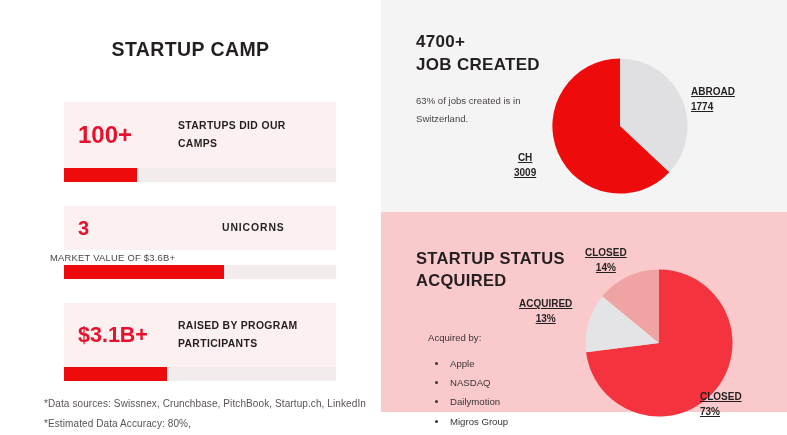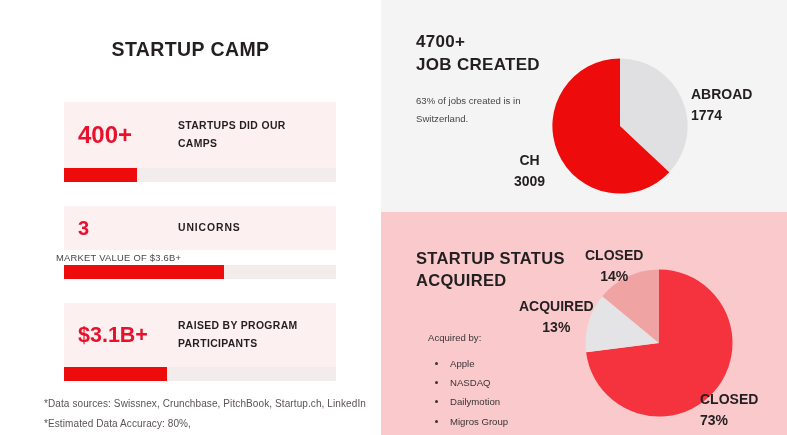--- a/index.html
+++ b/index.html
@@ -68,21 +68,21 @@
     color: #231f20;
     max-width: 150px;
   }
 
   
   #card-1 { top: 102px; height: 66px; }
   #card-1 .stat-value { font-size: 24px; }
   
   #card-2 { top: 206px; height: 44px; }
   #card-2 .stat-value { font-size: 20px; }
-  #card-2 .stat-label { letter-spacing: 0.9px; }
+  #card-2 .stat-label { letter-spacing: 0.9px; margin-left: 44px; }
   
   #card-3 { top: 303px; height: 64px; }
   #card-3 .stat-value { font-size: 21.5px; }
 
   .progress-track {
     position: absolute;
     left: 64px;
     width: 272px;
     height: 14px;
     background: #f2ecec;
@@ -90,21 +90,21 @@
   .progress-fill {
     height: 100%;
     background: #ee0b0b;
   }
   #track-1 { top: 168px; }
   #track-2 { top: 265px; }
   #track-3 { top: 367px; }
 
   .sub-note {
     position: absolute;
-    left: 56px;
+    left: 50px;
     top: 252px;
     font-size: 9.4px;
     letter-spacing: 0.25px;
     color: #4a4446;
   }
 
   .footnotes {
     position: absolute;
     left: 44px;
     top: 394px;
@@ -141,21 +141,21 @@
   .pie-wrap-1 {
     position: absolute;
     left: 551px; top: 57px;
     width: 138px; height: 138px;
   }
 
   
   .rb-panel {
     position: absolute;
     left: 381px; top: 212px;
-    width: 406px; height: 223px;
+    width: 406px; height: 200px;
     background: #f9c9cb;
   }
   .rb-title {
     position: absolute;
     left: 35px; top: 35px;
     font-size: 16.5px;
     font-weight: bold;
     line-height: 1.35;
     letter-spacing: 0.3px;
     color: #231f20;
@@ -179,46 +179,47 @@
 
   .pie-wrap-2 {
     position: absolute;
     left: 584px; top: 268px;
     width: 150px; height: 150px;
   }
 
   
   .pie-label {
     position: absolute;
-    font-size: 14px;
+    font-size: 10px;
     font-weight: bold;
     line-height: 1.5;
     color: #231f20;
     white-space: nowrap;
+    text-decoration: underline;
   }
   .pl-abroad { left: 691px; top: 84px; text-align: left; }
   .pl-ch     { left: 514px; top: 150px; text-align: center; }
   .pl-closed { left: 585px; top: 245px; text-align: center; }
   .pl-acq    { left: 519px; top: 296px; text-align: center; }
   .pl-active { left: 700px; top: 389px; text-align: left; }
 </style>
 </head>
 <body>
 
 <div class="canvas">
 
   <div class="left-panel">
 
     <div class="left-title">
       <div>STARTUP CAMP</div>
     </div>
 
     <div class="stat-card" id="card-1">
       <div class="row">
-        <div class="stat-value">400+</div>
+        <div class="stat-value">100+</div>
         <div class="stat-label">STARTUPS DID OUR CAMPS</div>
       </div>
     </div>
     <div class="progress-track" id="track-1">
       <div class="progress-fill" id="fill-1" style="width: 27%; background: rgb(238, 11, 11);"></div>
     </div>
 
     <div class="stat-card" id="card-2">
       <div class="row">
         <div class="stat-value">3</div>

